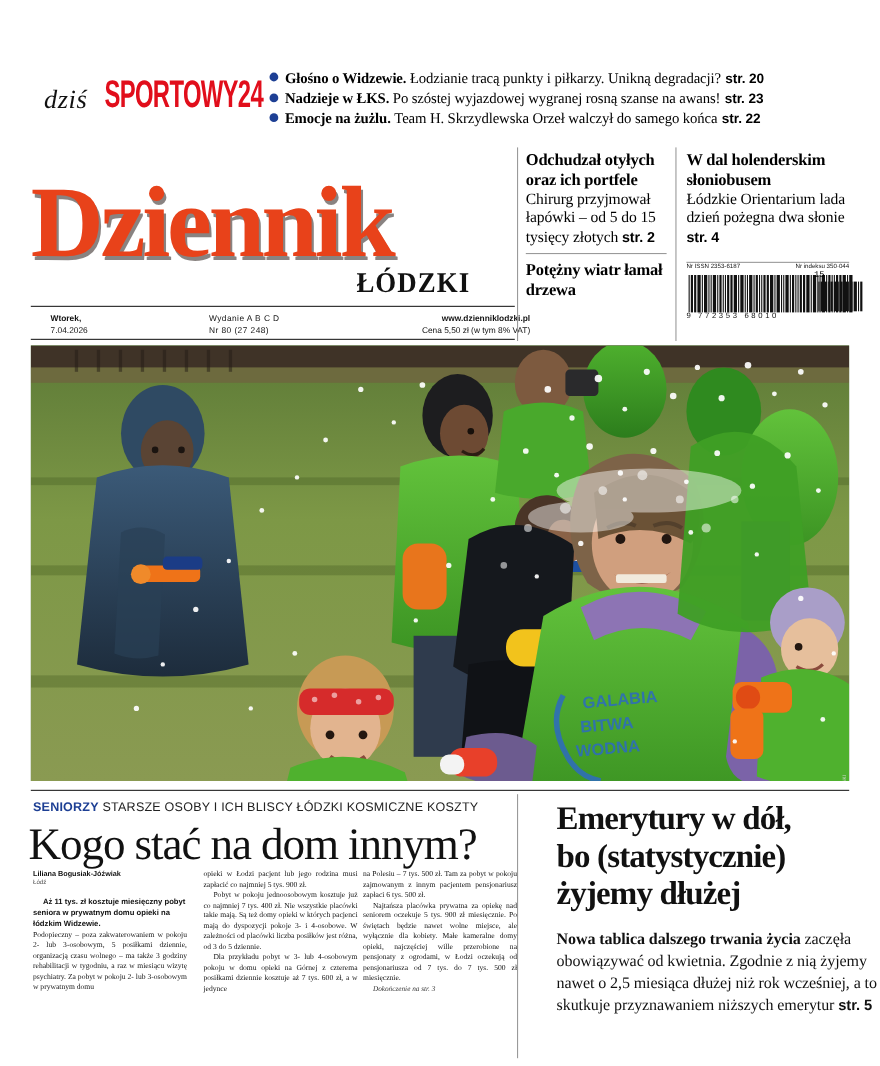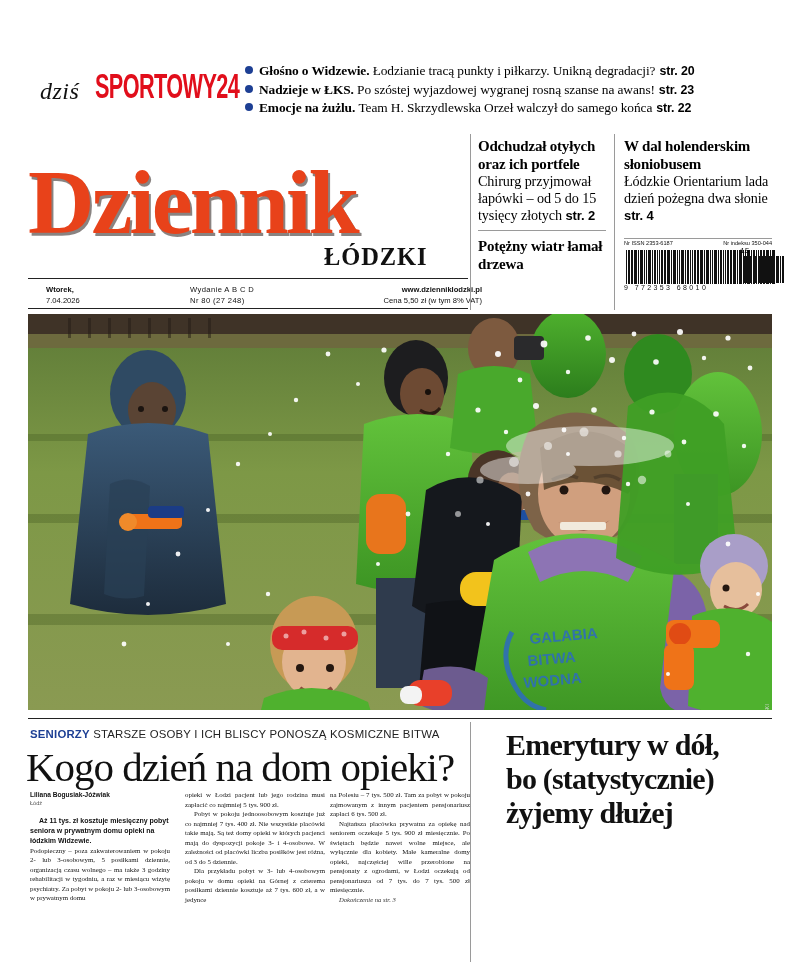--- a/index.html
+++ b/index.html
@@ -490,24 +490,24 @@
 
   </div>
 
   <div class="botrule"></div>
   <div class="vrule" style="left:470px;top:722px;height:240px;"></div>
 
   <div class="bottom">
 
     <div class="kicker">
       <b>SENIORZY</b>
-      <span>STARSZE OSOBY I ICH BLISCY PONOSZĄ KOSMICZNE BITWA</span>
-    </div>
-
-    <div class="bighead">Kogo dzień na dom opieki?</div>
+      <span>STARSZE OSOBY I ICH BLISCY ŁÓDZKI KOSMICZNE KOSZTY</span>
+    </div>
+
+    <div class="bighead">Kogo stać na dom innym?</div>
 
     <div class="cols">
       <div class="col c1">
         <div class="byline">Liliana Bogusiak-Jóźwiak</div>
         <div class="bycity">Łódź</div>
         <p class="lead">Aż 11 tys. zł kosztuje miesięczny pobyt seniora w prywatnym domu opieki na łódzkim Widzewie.</p>
         <p class="noind">Podopieczny – poza zakwaterowaniem w pokoju 2- lub 3-osobowym, 5 posiłkami dziennie, organizacją czasu wolnego – ma także 3 godziny rehabilitacji w tygodniu, a raz w miesiącu wizytę psychiatry. Za pobyt w pokoju 2- lub 3-osobowym w prywatnym domu</p>
       </div>
       <div class="col c2">
         <p class="noind">opieki w Łodzi pacjent lub jego rodzina musi zapłacić co najmniej 5 tys. 900 zł.</p>
@@ -520,16 +520,19 @@
         <p class="contin">Dokończenie na str. 3</p>
       </div>
     </div>
 
     <div class="rightcol">
       <div class="rhead">
         <span>Emerytury w dół,</span><br>
         <span>bo (statystycznie)</span><br>
         <span>żyjemy dłużej</span>
       </div>
+      <div class="rbody">
+        <b>Nowa tablica dalszego trwania życia</b><span> zaczęła obowiązywać od kwietnia. Zgodnie z nią żyjemy nawet o 2,5 miesiąca dłużej niż rok wcześniej, a to skutkuje przyznawaniem niższych emerytur</span> <span class="pg">str. 5</span>
+      </div>
     </div>
 
   </div>
 </div>
 
 </body></html>

